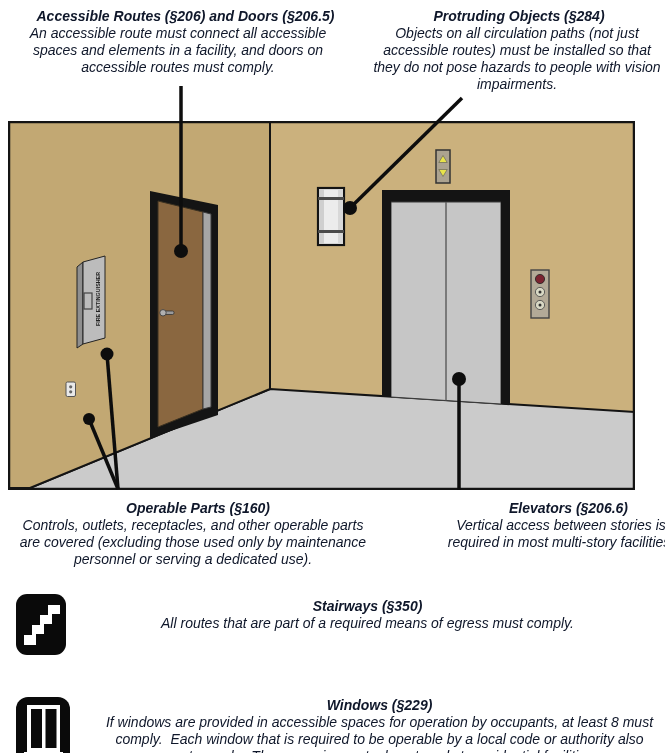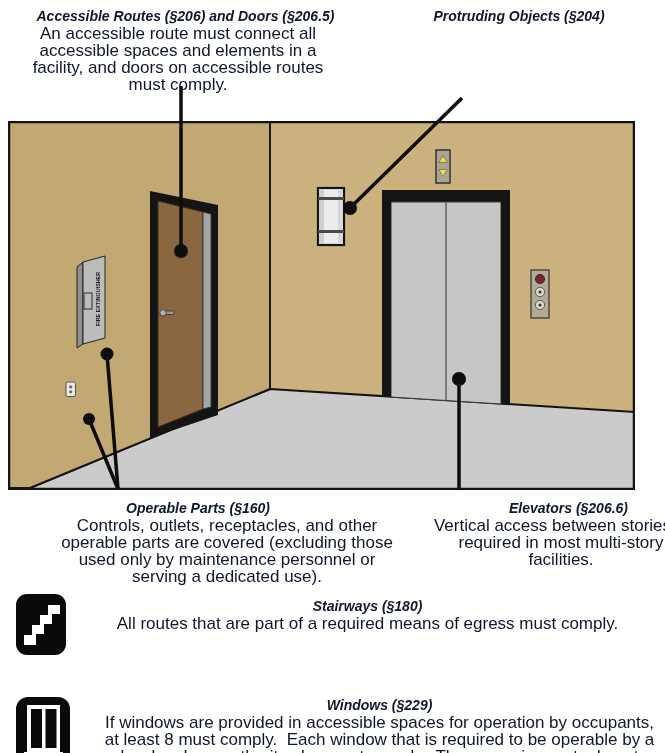--- a/index.html
+++ b/index.html
@@ -2,40 +2,41 @@
 <html style="--wall-back: #CBB17D; --wall-left: #C2A873; --floor: #CBCBCB; --door: #8A6740; --door-jamb: #A6A6A6; --elevator-door: #C6C6C6; --cabinet: #BCBCBC; --cabinet-side: #8F8F8F; --sconce: #ECECEC; --lantern: #ACA390; --lantern-arrow: #E8E34A; --call-panel: #B3AA97; --call-button-top: #7A2430; --call-button: #D8D8C4; --outline: #141414;"><head>
 <meta charset="utf-8">
 <style>
   html,body{margin:0;padding:0;background:#ffffff;}
   .page{
     position:relative;width:665px;height:753px;background:#ffffff;
     font-family:"Liberation Sans",sans-serif;color:#0f172a;overflow:hidden;text-align:center;
   }
   .callout{position:absolute;}
   .callout-title{font-weight:bold;font-style:italic;font-size:14px;line-height:17px;}
-  .callout-body{font-size:17px;line-height:17px;white-space:pre-wrap;}
+  .callout-body{font-style:italic;font-size:14px;line-height:17px;white-space:pre-wrap;}
   .scene-wrap{position:absolute;left:8px;top:121px;width:627px;height:369px;z-index:1;}
   .leaders{position:absolute;left:0;top:0;width:665px;height:753px;z-index:2;pointer-events:none;}
   .feature-row{position:absolute;display:flex;align-items:flex-start;}
   .feature-icon{flex:0 0 auto;}
   .feature-text{margin-left:28px;}
   svg text{font-family:"Liberation Sans",sans-serif;}
 </style>
 </head>
 <body>
 
 <div class="page">
 
   <div class="callout" style="left:18px;top:8px;width:335px;">
     <div class="callout-title">Accessible Routes (§206) and Doors (§206.5)</div>
     <div class="callout-body" style="width:320px;">An accessible route must connect all accessible spaces and elements in a facility, and doors on accessible routes must comply.</div>
   </div>
 
   <div class="callout" style="left:373px;top:8px;width:292px;">
-    <div class="callout-title">Protruding Objects (§204)</div>
+    <div class="callout-title">Protruding Objects (§284)</div>
+    <div class="callout-body" style="width:288px;">Objects on all circulation paths (not just accessible routes) must be installed so that they do not pose hazards to people with vision impairments.</div>
   </div>
 
   <div class="scene-wrap">
     <svg width="627" height="369" viewBox="0 0 627 369">
 
       <rect x="0" y="0" width="627" height="369" fill="var(--wall-back)"></rect>
 
       <polygon points="0,367 22,367 262,268 627,291 627,369 0,369" fill="var(--floor)" stroke="var(--outline)" stroke-width="2"></polygon>
 
       <polygon points="0,0 262,0 262,268 22,367 0,367" fill="var(--wall-left)" stroke="var(--outline)" stroke-width="2"></polygon>
@@ -108,35 +109,35 @@
       <circle cx="107" cy="354" r="6.5" stroke="none"></circle>
       <line x1="89" y1="419" x2="118" y2="489"></line>
       <circle cx="89" cy="419" r="6" stroke="none"></circle>
       <line x1="459" y1="379" x2="459" y2="490"></line>
       <circle cx="459" cy="379" r="7" stroke="none"></circle>
     </g>
   </svg>
 
   <div class="callout" style="left:18px;top:500px;width:360px;z-index:3;">
     <div class="callout-title">Operable Parts (§160)</div>
-    <div class="callout-body" style="width:350px;margin-left:34px;">Controls, outlets, receptacles, and other operable parts are covered (excluding those used only by maintenance personnel or serving a dedicated use).</div>
+    <div class="callout-body" style="width:350px;">Controls, outlets, receptacles, and other operable parts are covered (excluding those used only by maintenance personnel or serving a dedicated use).</div>
   </div>
 
   <div class="callout" style="left:390px;top:500px;width:275px;z-index:3;margin-left:41px;">
     <div class="callout-title">Elevators (§206.6)</div>
     <div class="callout-body" style="width:260px;">Vertical access between stories is required in most multi-story facilities.</div>
   </div>
 
   <div class="feature-row" style="left:15px;top:593px;width:640px;">
     <svg class="feature-icon" width="52" height="63" viewBox="0 0 52 63">
       <rect x="1" y="1" width="50" height="61" rx="11" fill="#0a0a0a"></rect>
       <path d="M9,52 V42 H17 V32 H25 V22 H33 V12 H45 V21 H37 V31 H29 V41 H21 V52 Z" fill="#ffffff"></path>
     </svg>
     <div class="feature-text" style="width:545px;margin-top:5px;">
-      <div class="callout-title">Stairways (§180)</div>
+      <div class="callout-title">Stairways (§350)</div>
       <div class="callout-body">All routes that are part of a required means of egress must comply.</div>
     </div>
   </div>
 
   <div class="feature-row" style="left:15px;top:696px;width:645px;">
     <svg class="feature-icon" width="56" height="75" viewBox="0 0 56 75">
       <rect x="1" y="1" width="54" height="73" rx="12" fill="#0a0a0a"></rect>
       <rect x="12" y="9" width="33" height="47" fill="#ffffff"></rect>
       <rect x="16" y="13" width="11" height="39" fill="#0a0a0a"></rect>
       <rect x="30.5" y="13" width="11" height="39" fill="#0a0a0a"></rect>

